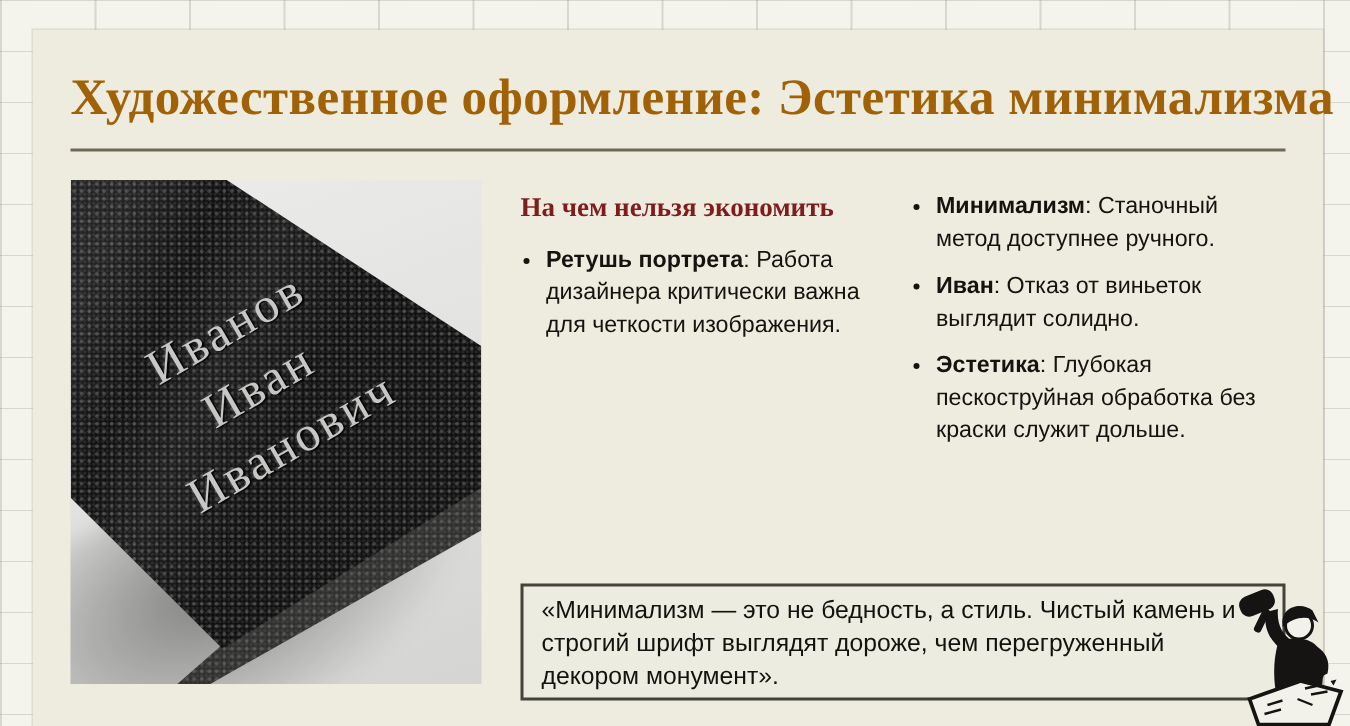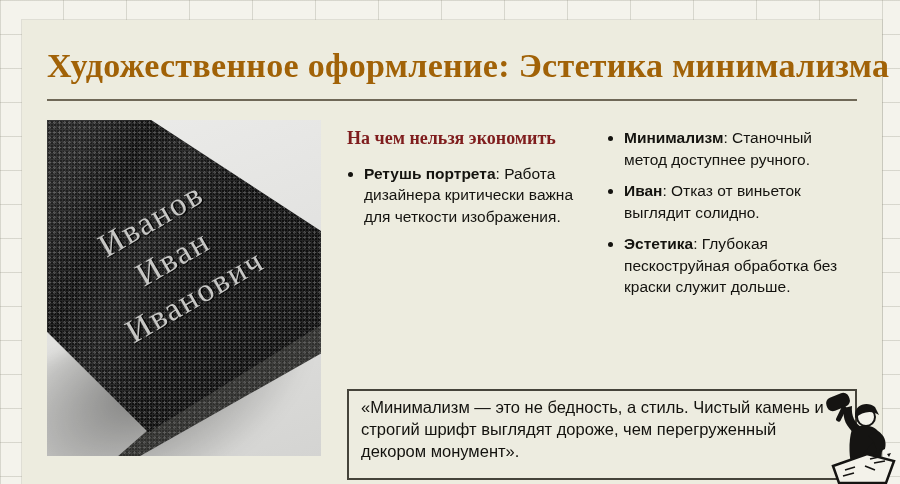--- a/index.html
+++ b/index.html
@@ -81,21 +81,21 @@
   }
   .col ul{ list-style:disc; padding-left:17px; }
   .col li{
     font-size:15.5px; line-height:21.5px; margin-bottom:10px; color:#14130f;
   }
   .term{ font-weight:bold; }
   
   .quote{
     position:absolute; left:325px; top:369px; width:510px;
     border:2px solid #45433a;
-    padding:5px 12px 16px 12px;
+    padding:5px 12px 3px 12px;
     font-size:16.5px; line-height:22px; color:#13120e;
     background:rgba(255,255,255,0.04);
   }
   
   .logo{
     position:absolute; left:799px; top:370px; width:80px; height:96px;
   }
   .logo svg{ width:100%; height:100%; display:block; }
 </style>
 </head>

